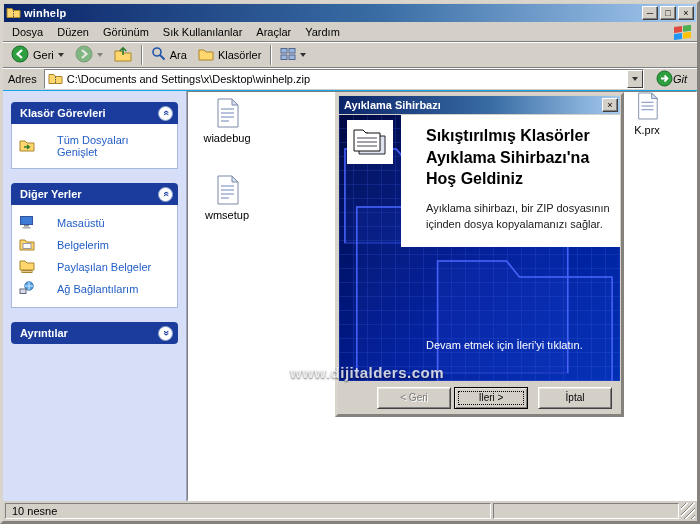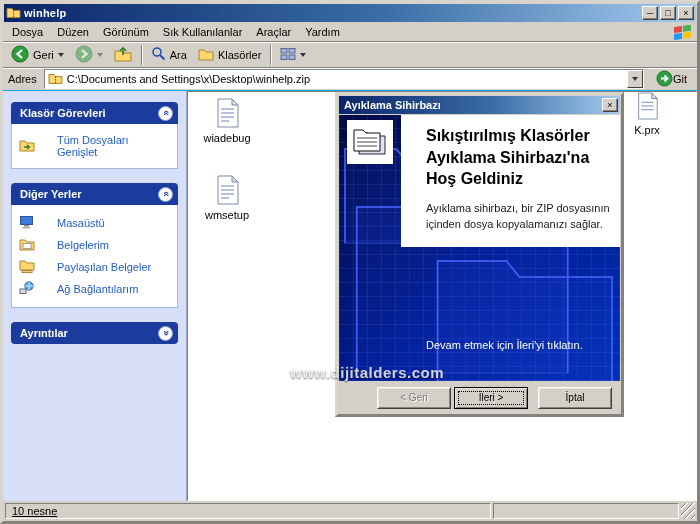--- a/index.html
+++ b/index.html
@@ -36,21 +36,21 @@
         border-top:4px solid #333; display:inline-block; }
 
   .addressbar { height:23px; display:flex; align-items:center; padding:0 5px;
                 border-bottom:1px solid #0ea5e9; box-shadow:0 1px 0 #fff; }
   .addr-label { margin-right:7px; }
   .addr-combo { flex:1; height:20px; display:flex; align-items:center; gap:4px; padding-left:3px;
                 background:#fff; border:1px solid; border-color:#808080 #fff #fff #808080; }
   .addr-text { flex:1; white-space:nowrap; overflow:hidden; }
   .addr-drop { width:16px; height:18px; display:grid; place-items:center; background:#D4D0C8;
                border:1px solid; border-color:#fff #404040 #404040 #fff; padding:0; }
-  .go-btn { display:flex; align-items:center; gap:0; margin-left:7px; padding:0 5px; height:33px; }
+  .go-btn { display:flex; align-items:center; gap:0; margin-left:7px; padding:0 5px; height:33px;font-style:italic; }
 
   .main { flex:1; display:flex; min-height:0; }
 
   
   .taskpane { width:184px; background:#D6DFF7; padding:11px 8px; overflow:hidden;
               border-right:1px solid #9aa5bd; }
   .tp-section { margin-bottom:14px; }
   .tp-header { height:22px; display:flex; align-items:center; padding:0 5px 0 9px;
                background:#1B3C9C; border-radius:4px 4px 0 0; }
   .tp-header.rounded { border-radius:4px; }
@@ -67,21 +67,21 @@
   .filearea { flex:1; position:relative; background:#fff; border:1px solid;
               border-color:#808080 #fff #fff #808080; overflow:hidden; }
   .file-item { position:absolute; width:62px; display:flex; flex-direction:column;
                align-items:center; gap:2px; text-align:center; }
   .file-label { max-width:62px; overflow:hidden; white-space:nowrap; }
 
   
   .statusbar { height:20px; display:flex; align-items:stretch; padding:2px; gap:2px; }
   .sb-cell { border:1px solid; border-color:#808080 #fff #fff #808080; padding:1px 6px;
              display:flex; align-items:center; }
-  .sb-main { width:486px;text-decoration:underline; }
+  .sb-main { width:486px; }
   .sb-fill { flex:1; }
   .sb-grip { width:14px; background:
       repeating-linear-gradient(135deg,#D4D0C8 0 3px,#808080 3px 4px,#fff 4px 5px); }
 
   
   .dialog { position:absolute; left:303px; top:92px; width:289px; height:325px;
             background:#D4D0C8; border:3px outset #d9d5cd; padding:1px; z-index:10;margin-left:32px; }
   .dlg-title { height:18px; display:flex; align-items:center; padding:0 2px 0 5px;
                background:linear-gradient(90deg,#0A246A,#3A6EA5 55%,#A6CAF0); }
   .dlg-title-text { color:#fff; font-weight:bold; flex:1; }

